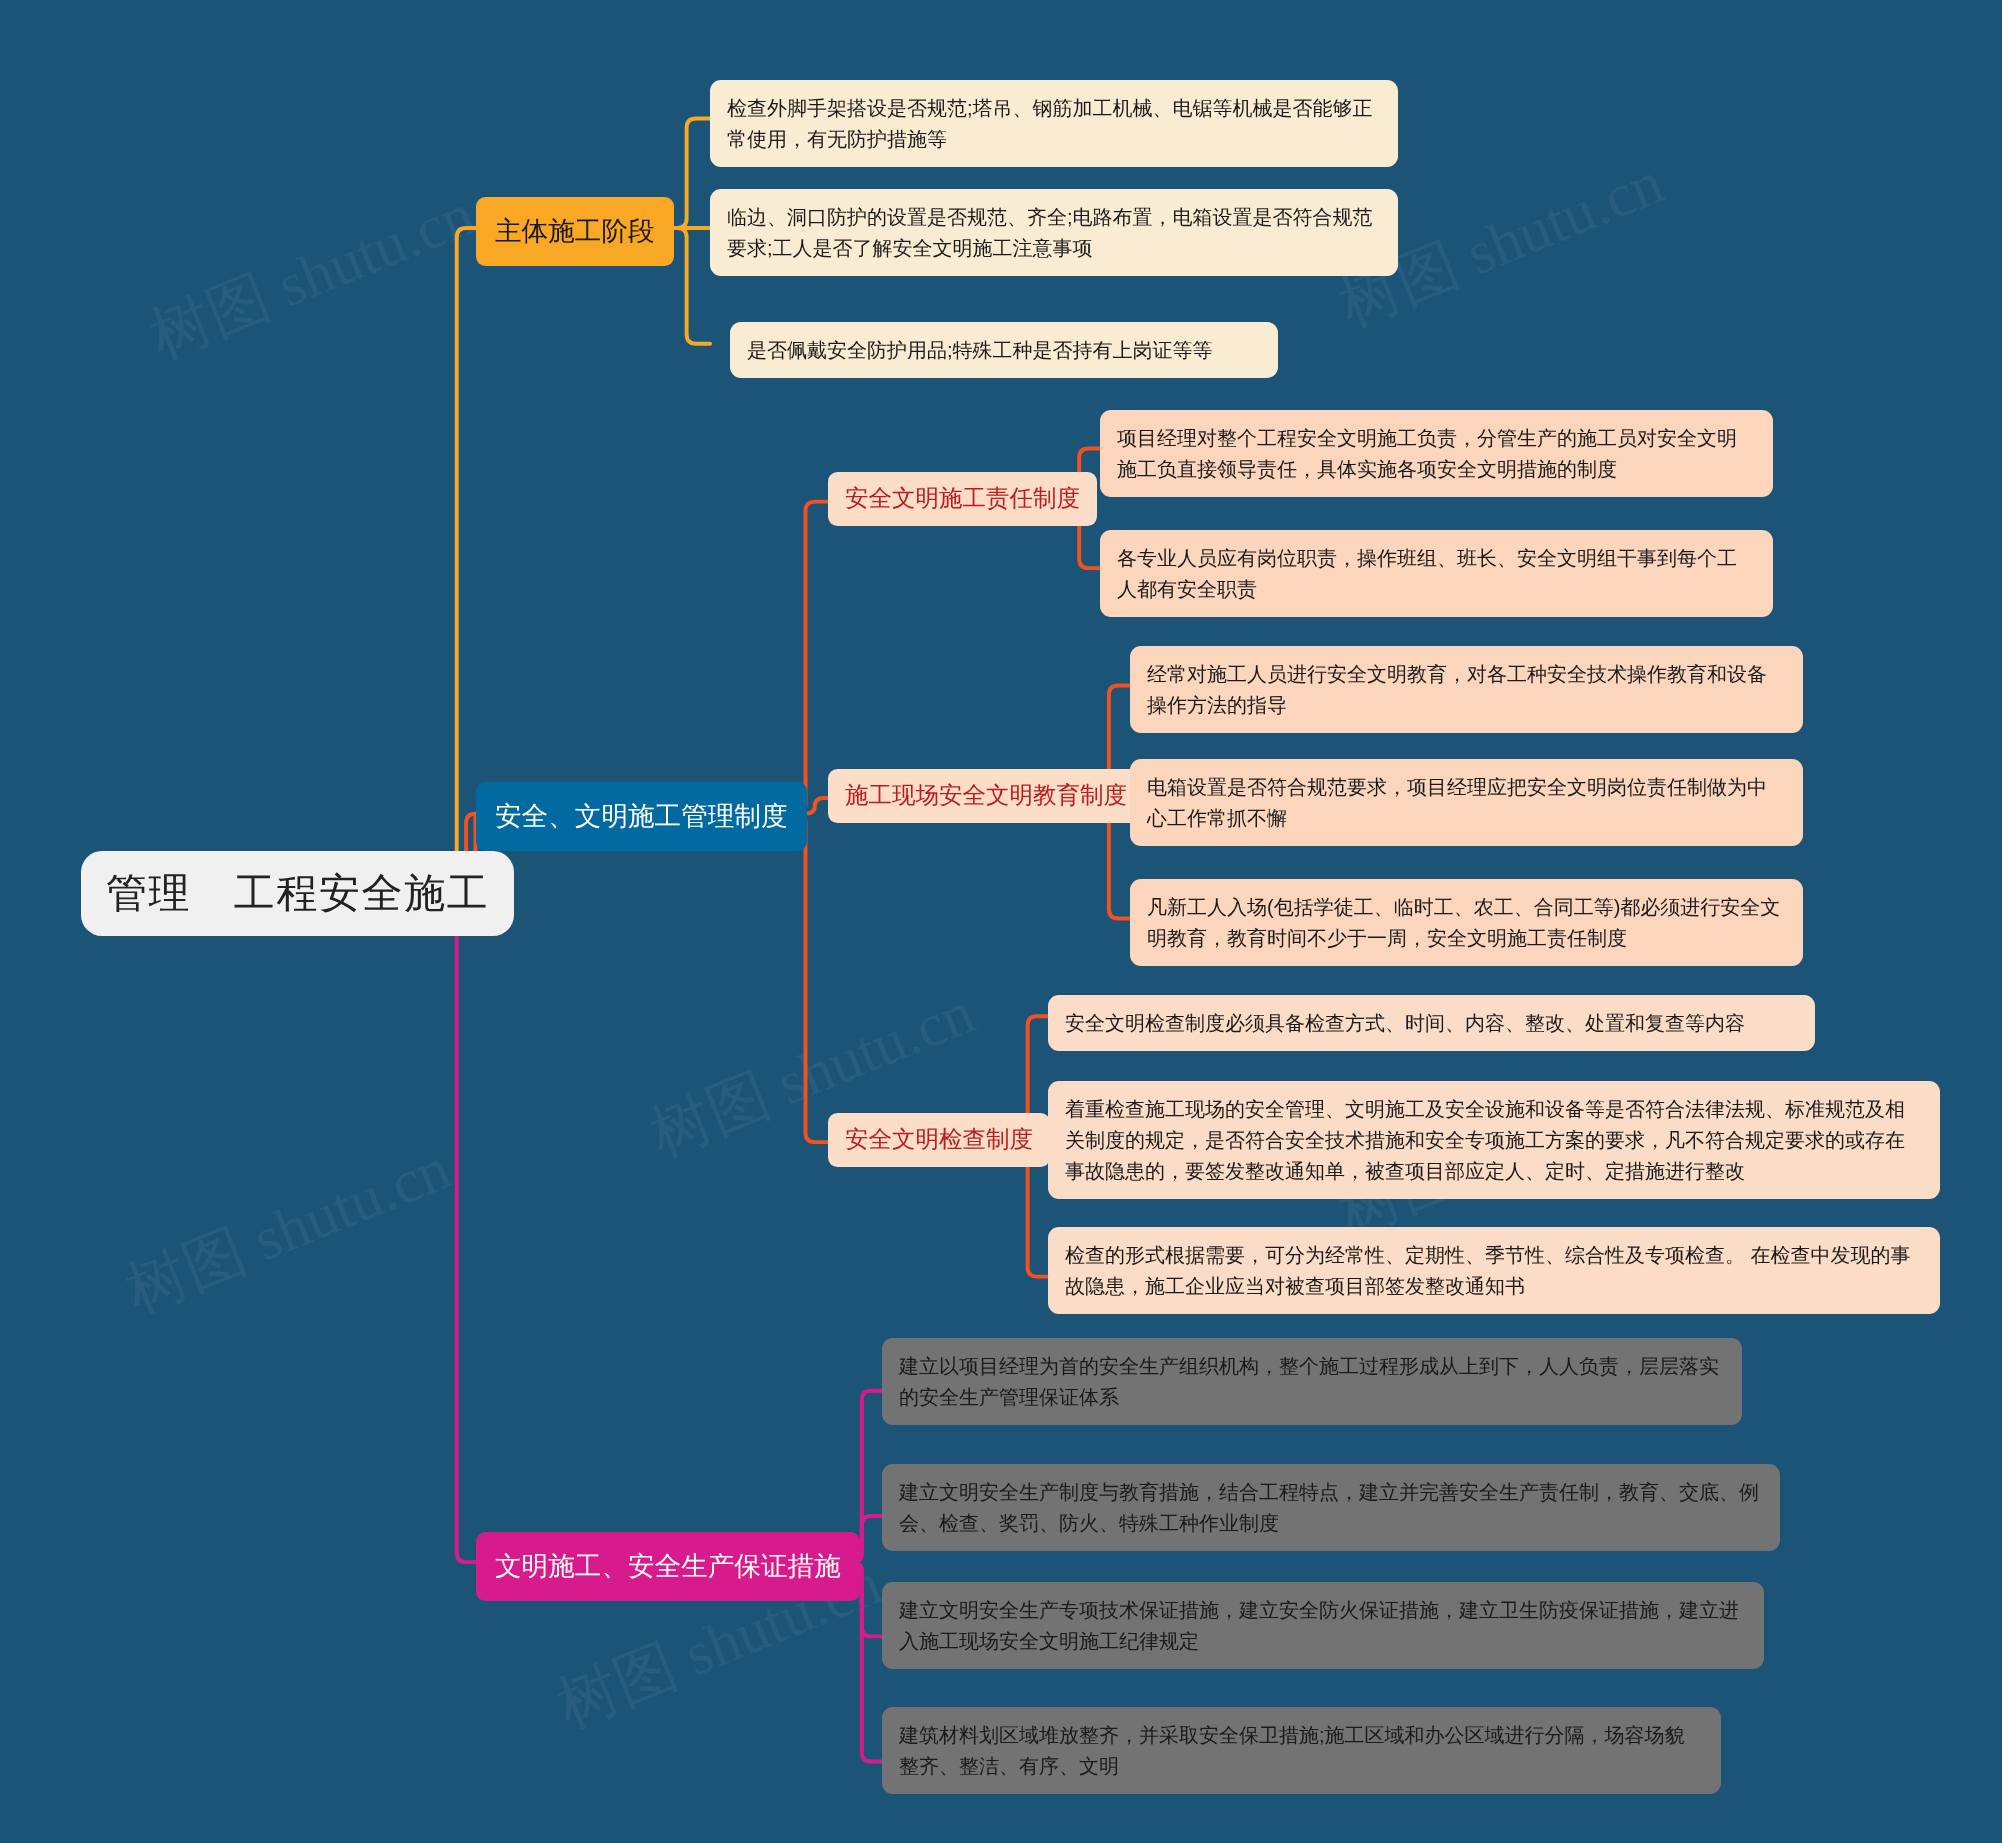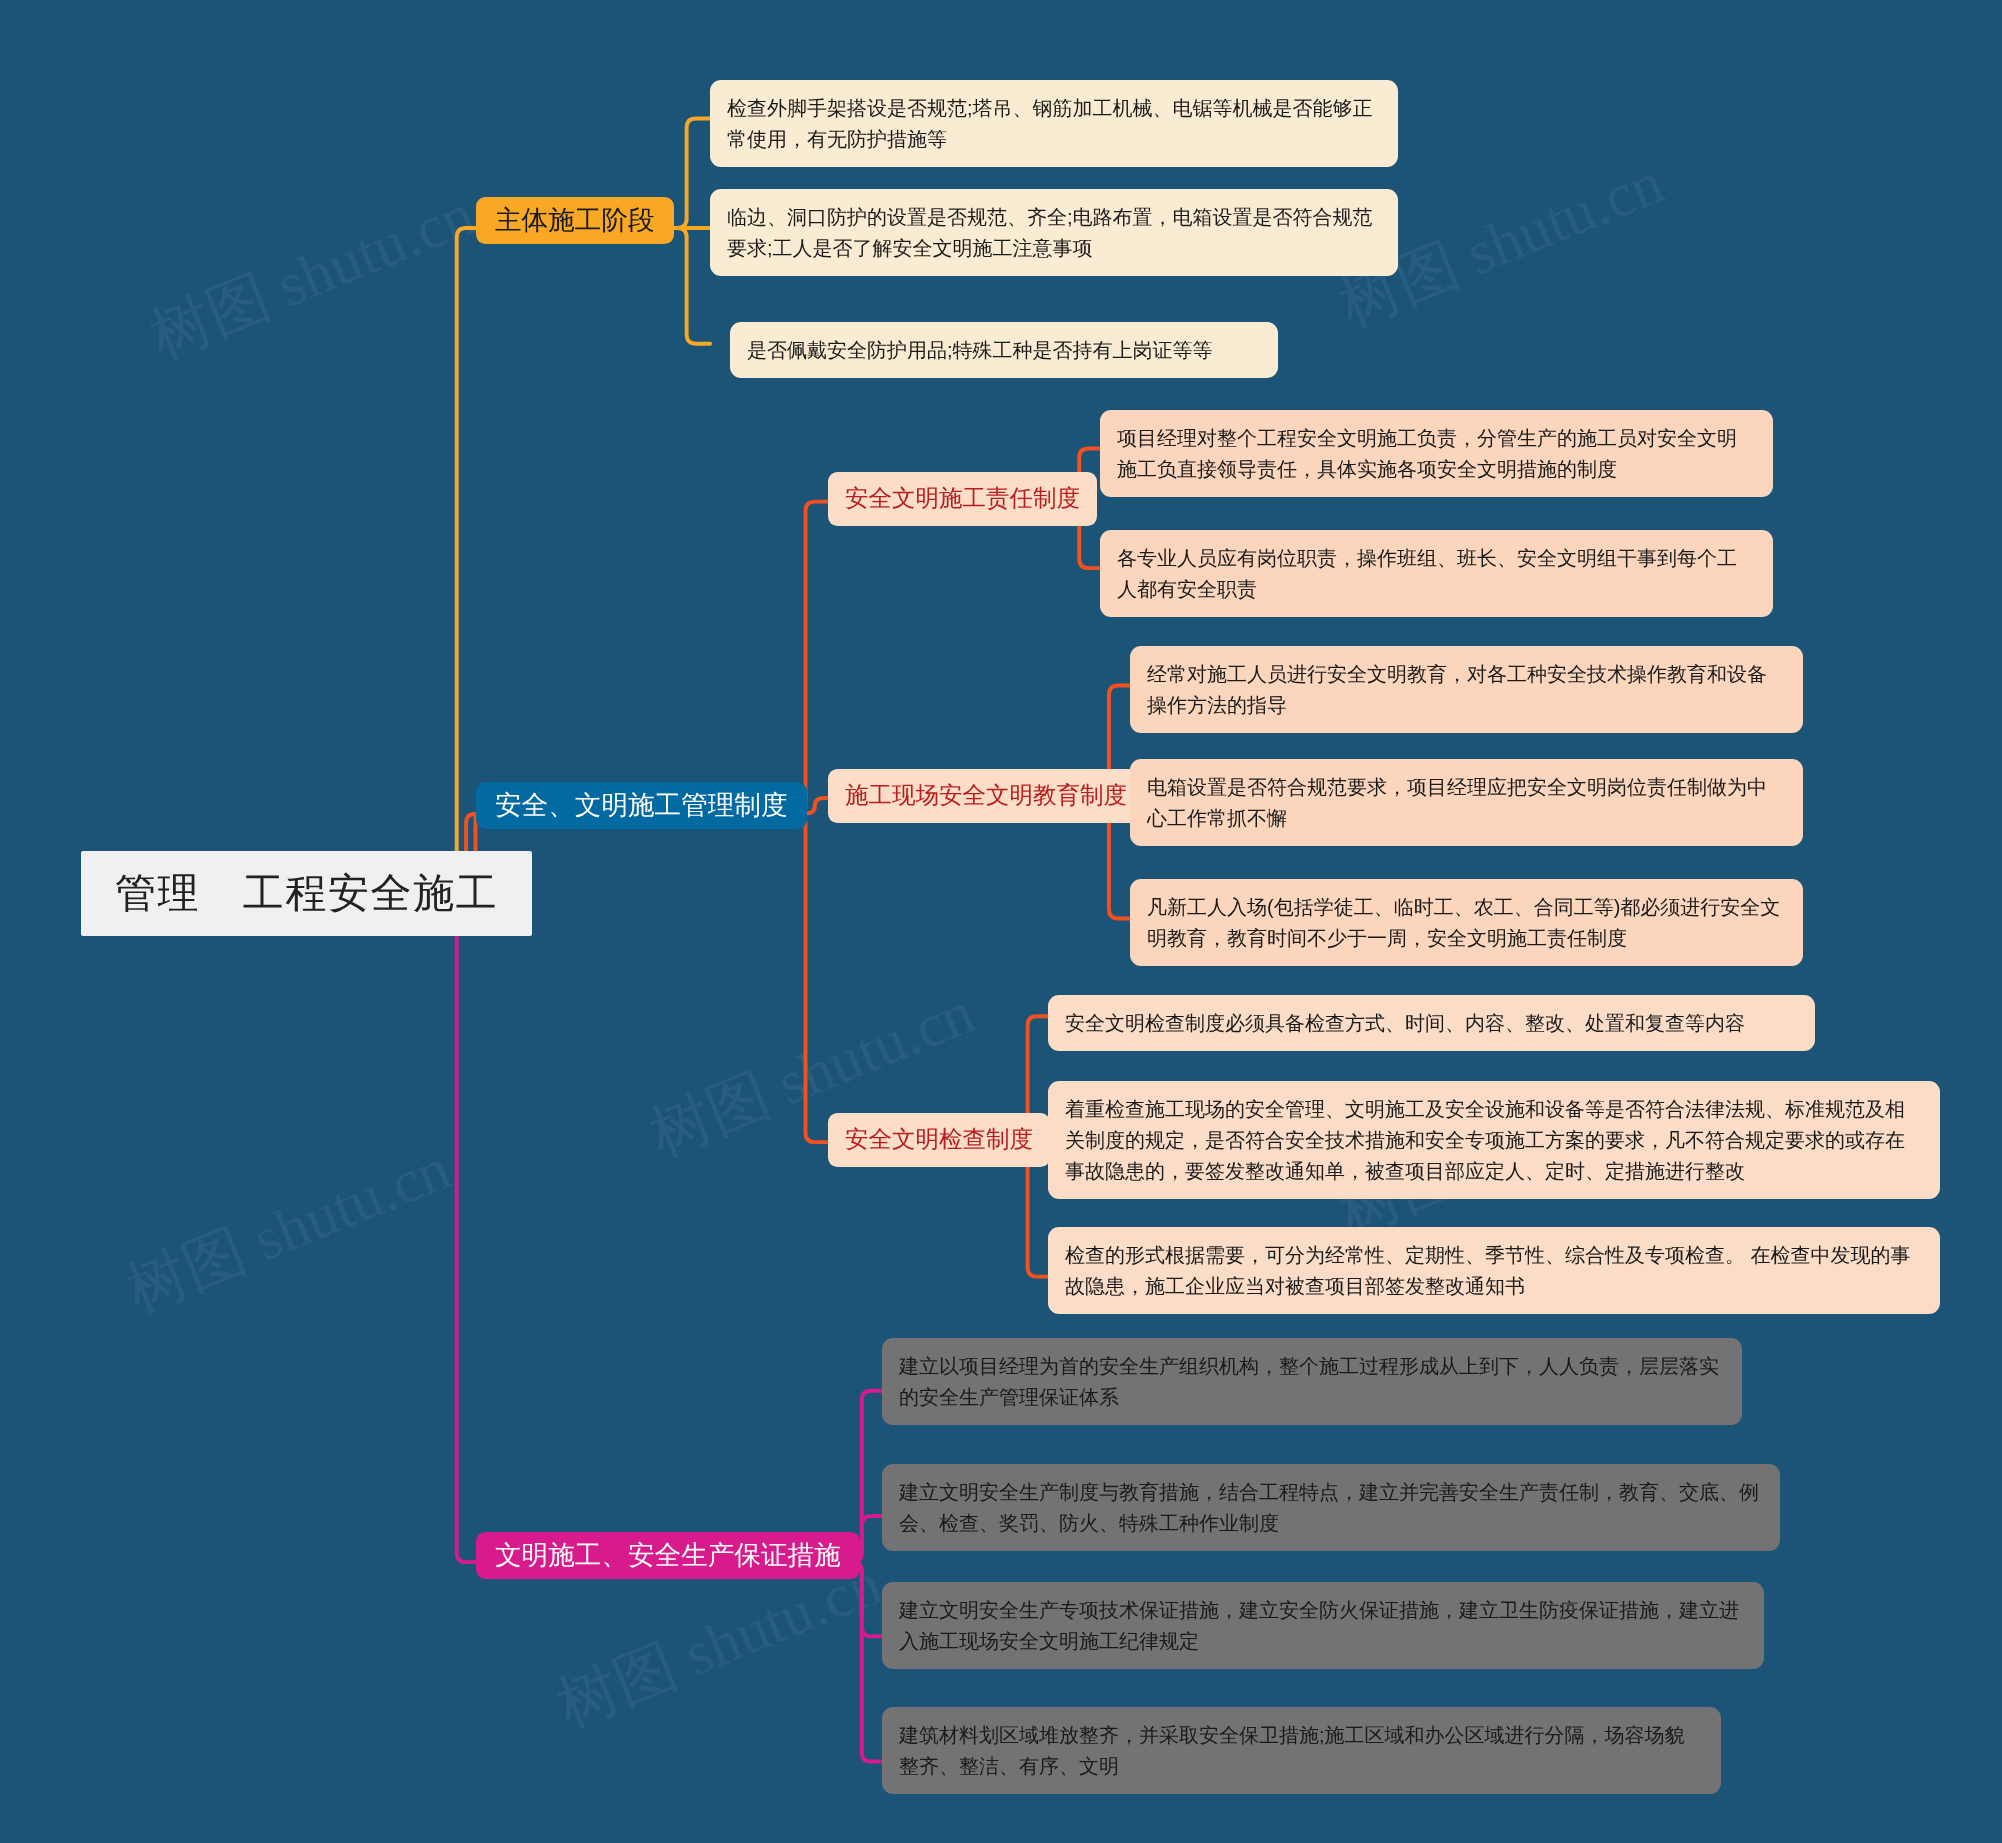--- a/index.html
+++ b/index.html
@@ -11,27 +11,27 @@
   }
   #mindmap{position:absolute;inset:0;}
   svg#links{position:absolute;left:0;top:0;width:2002px;height:1844px;pointer-events:none;}
 
   .node{position:absolute;box-sizing:border-box;border-radius:11px;
         display:flex;align-items:center;}
   .node .txt{display:block;width:100%;}
 
   
   .root{
-    background:#f0f0f0;color:#222;border-radius:2px;
-    font-size:41px;line-height:1.25;padding:17px 34px;
+    background:#f0f0f0;color:#222;border-radius:21px;
+    font-size:41px;line-height:1.25;padding:17px 25px;
     letter-spacing:1.6px;white-space:nowrap;
   }
 
   
-  .b1{font-size:26.6px;line-height:1.3;padding:6px 19px;border-radius:9.4px;white-space:nowrap;}
+  .b1{font-size:26.6px;line-height:1.3;padding:17px 19px;border-radius:9.4px;white-space:nowrap;}
   .b1.amber  {background:#f9a825;color:#1a1a1a;}
   .b1.orange {background:#0369a1;color:#ffffff;}
   .b1.magenta{background:#d81b8c;color:#ffffff;}
 
   
   .b2{font-size:23.5px;line-height:1.35;padding:11px 17px;border-radius:9.4px;white-space:nowrap;
       background:#fbddc8;color:#b91c1c;}
 
   
   .leaf{font-size:20px;line-height:1.55;padding:12.5px 17px;border-radius:11px;color:#1a1a1a;}

